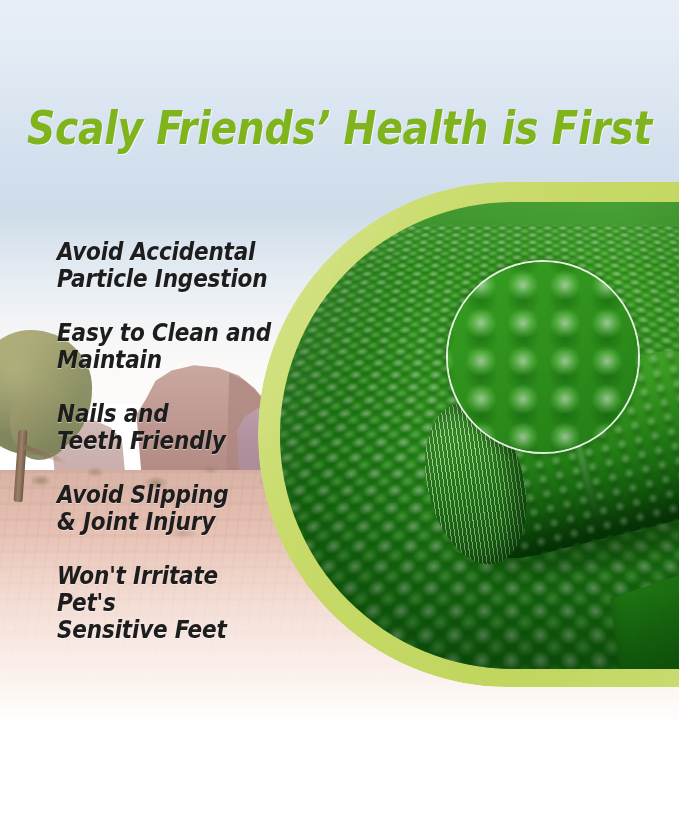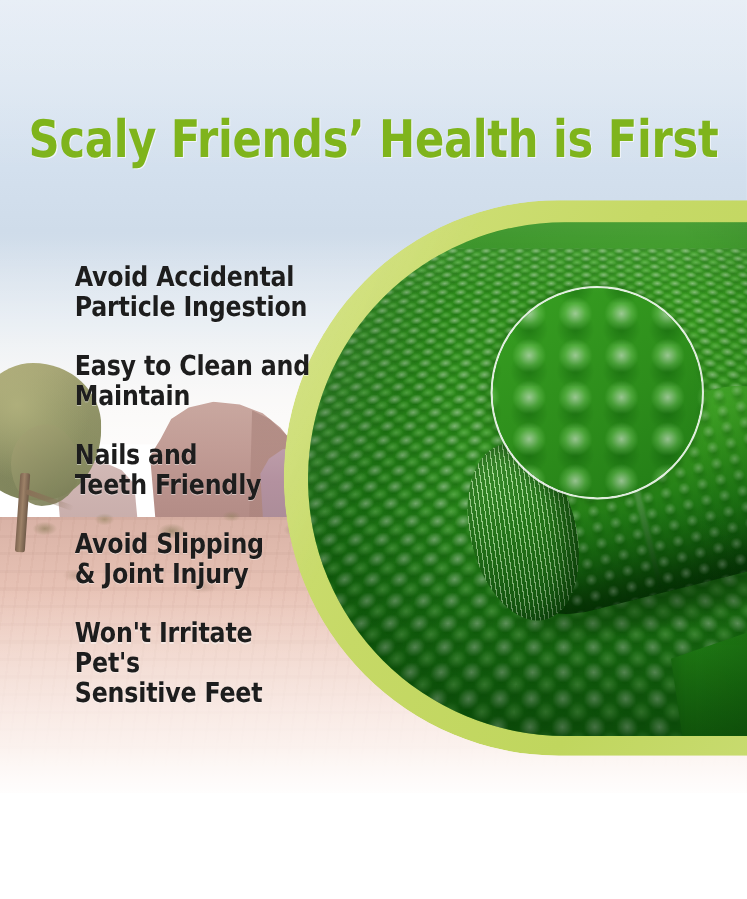--- a/index.html
+++ b/index.html
@@ -10,20 +10,21 @@
   body {
     font-family: "Liberation Sans", sans-serif;
   }
 
   #poster {
     position: relative;
     width: 679px;
     height: 721px;
     overflow: hidden;
     background: #ffffff;
+    font-style: italic;
   }
 
   
   .bg-photo {
     position: absolute;
     inset: 0;
     overflow: hidden;
   }
 
   
@@ -204,21 +205,21 @@
     color: #7fb41c;
     transform: scaleX(.93);
     transform-origin: 50% 50%;
     text-shadow: 1px 1px 0 rgba(255,255,255,.65);
     white-space: nowrap;
   }
 
   
   .features {
     position: absolute;
-    left: 68px;
+    left: 57px;
     top: 238px;
     width: 232px;
   }
   .feature {
     font-family: "Liberation Sans Narrow", "DejaVu Sans Condensed", "Liberation Sans", sans-serif;
     font-weight: bold;
     font-size: 25px;
     line-height: 27px;
     color: #1d1d1d;
     letter-spacing: -0.2px;

